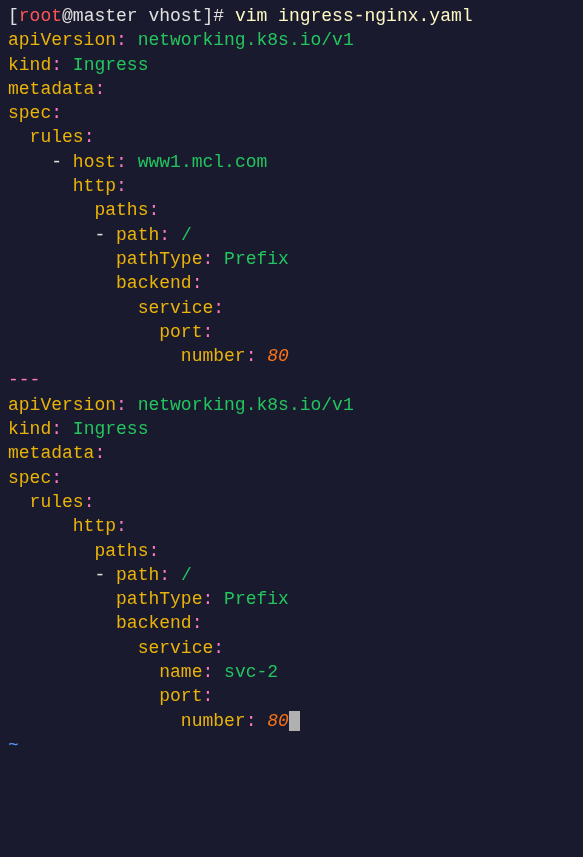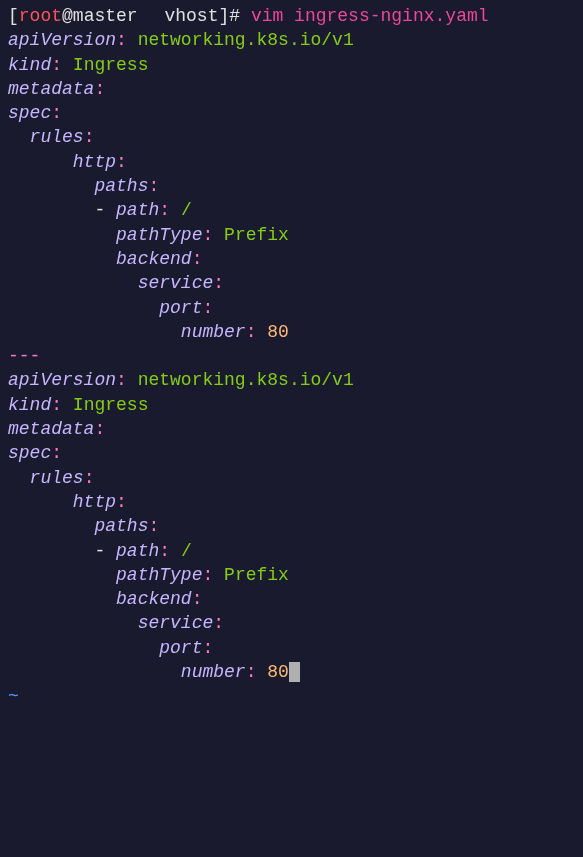--- a/index.html
+++ b/index.html
@@ -18,27 +18,27 @@
       height: 857px;
       overflow: hidden;
     }
     .line {
       white-space: pre;
     }
     .prompt-open { color: #e0e0e0; }
     .prompt-root { color: #ff5555; text-align: right; }
     .prompt-at { color: #e0e0e0; }
     .prompt-host { color: #e0e0e0; font-family: Liberation Mono, monospace; }
-    .prompt-path { color: #e0e0e0; margin-left: 16px; }
+    .prompt-path { color: #e0e0e0; }
     .prompt-close { color: #e0e0e0; }
-    .command { color: #ec4899; text-align: center; }
-    .key { color: #c4b5fd; font-style: italic; }
+    .command { color: #fef9c3; text-align: center; }
+    .key { color: #eab308; }
     .colon { color: #ff79c6; }
-    .string { color: #84cc16; }
-    .number { color: #fdba74; }
+    .string { color: #22c55e; }
+    .number { color: #f97316; font-style: italic; }
     .dash { color: #e0e0e0; }
     .doc-sep { color: #ff79c6; }
     .tilde { color: #5599ff; }
     .cursor {
       background-color: #b0b0b0;
       color: #1a1a2e;
       display: inline-block;
       width: 11px;
       height: 20px;
       vertical-align: text-bottom;
@@ -48,36 +48,38 @@
 <body>
 
 <div class="line"><span class="prompt-open">[</span><span class="prompt-root">root</span><span class="prompt-at">@</span><span class="prompt-host">master</span><span> </span><span class="prompt-path">vhost</span><span class="prompt-close">]#</span><span class="command"> vim ingress-nginx.yaml</span></div>
 
 <div>
 <div class="line"><span class="key">apiVersion</span><span class="colon">:</span><span class="string"> </span><span class="string">networking.k8s.io/v1</span></div>
 <div class="line"><span class="key">kind</span><span class="colon">:</span><span class="string"> </span><span class="string">Ingress</span></div>
 <div class="line"><span class="key">metadata</span><span class="colon">:</span></div>
 <div class="line"><span class="key">spec</span><span class="colon">:</span></div>
 <div class="line">  <span class="key">rules</span><span class="colon">:</span></div>
+<div class="line">    <span class="dash">-</span> <span class="key">host</span><span class="colon">:</span><span class="string"> </span><span class="string">www1.mcl.com</span></div>
 <div class="line">      <span class="key">http</span><span class="colon">:</span></div>
 <div class="line">        <span class="key">paths</span><span class="colon">:</span></div>
 <div class="line">        <span class="dash">-</span> <span class="key">path</span><span class="colon">:</span><span class="string"> </span><span class="string">/</span></div>
 <div class="line">          <span class="key">pathType</span><span class="colon">:</span><span class="string"> </span><span class="string">Prefix</span></div>
 <div class="line">          <span class="key">backend</span><span class="colon">:</span></div>
 <div class="line">            <span class="key">service</span><span class="colon">:</span></div>
 <div class="line">              <span class="key">port</span><span class="colon">:</span></div>
 <div class="line">                <span class="key">number</span><span class="colon">:</span><span class="string"> </span><span class="number">80</span></div>
 <div class="line"><span class="doc-sep">---</span></div>
 <div class="line"><span class="key">apiVersion</span><span class="colon">:</span><span class="string"> </span><span class="string">networking.k8s.io/v1</span></div>
 <div class="line"><span class="key">kind</span><span class="colon">:</span><span class="string"> </span><span class="string">Ingress</span></div>
 <div class="line"><span class="key">metadata</span><span class="colon">:</span></div>
 <div class="line"><span class="key">spec</span><span class="colon">:</span></div>
 <div class="line">  <span class="key">rules</span><span class="colon">:</span></div>
 <div class="line">      <span class="key">http</span><span class="colon">:</span></div>
 <div class="line">        <span class="key">paths</span><span class="colon">:</span></div>
 <div class="line">        <span class="dash">-</span> <span class="key">path</span><span class="colon">:</span><span class="string"> </span><span class="string">/</span></div>
 <div class="line">          <span class="key">pathType</span><span class="colon">:</span><span class="string"> </span><span class="string">Prefix</span></div>
 <div class="line">          <span class="key">backend</span><span class="colon">:</span></div>
 <div class="line">            <span class="key">service</span><span class="colon">:</span></div>
+<div class="line">              <span class="key">name</span><span class="colon">:</span><span class="string"> </span><span class="string">svc-2</span></div>
 <div class="line">              <span class="key">port</span><span class="colon">:</span></div>
 <div class="line">                <span class="key">number</span><span class="colon">:</span><span class="string"> </span><span class="number">80</span><span class="cursor"></span></div>
 <div class="line"><span class="tilde">~</span></div>
 </div>
 
 </body></html>

